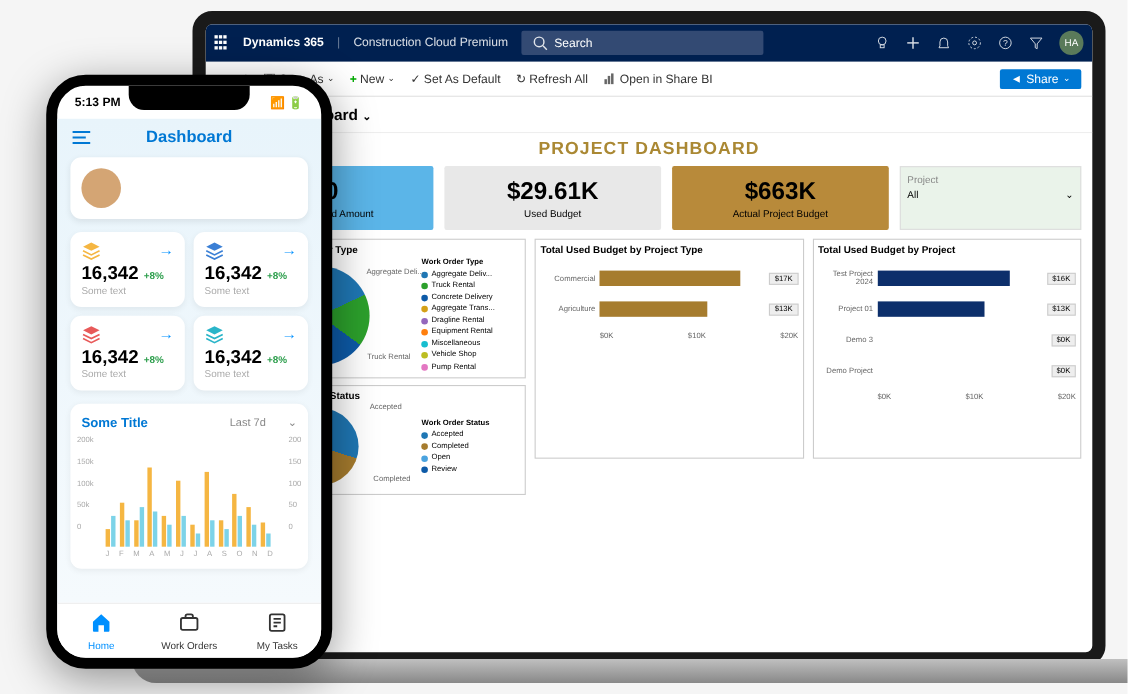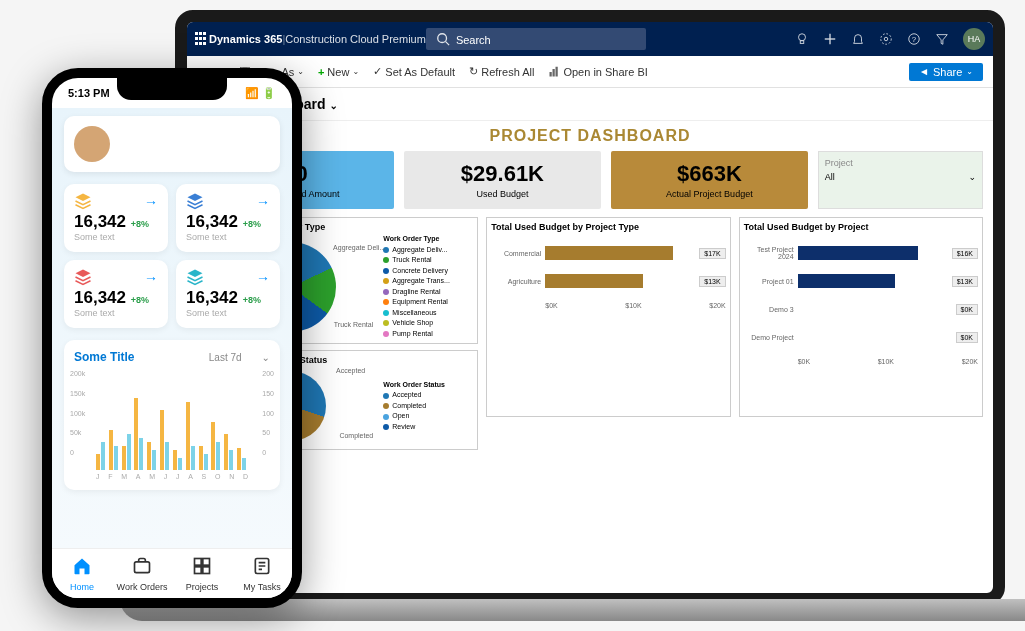--- a/index.html
+++ b/index.html
@@ -1,19 +1,19 @@
 <!DOCTYPE html>
 <html><head>
 <meta charset="utf-8">
 <style>
 *{box-sizing:border-box;margin:0;padding:0;font-family:-apple-system,BlinkMacSystemFont,"Segoe UI",Arial,sans-serif}
 body{background:#f5f5f5;width:1025px;height:631px;position:relative;overflow:hidden}
 .laptop{position:absolute;left:175px;top:10px;width:830px;height:595px;background:#fff;border:12px solid #1a1a1a;border-radius:18px;overflow:hidden}
 .laptop-base{position:absolute;left:120px;bottom:10px;width:940px;height:22px;background:linear-gradient(#c0c0c0,#888);border-radius:0 0 40px 40px}
-.topbar{background:#002050;color:#fff;height:34px;display:flex;align-items:center;padding:0 8px;font-size:11px;}
+.topbar{background:#002050;color:#fff;height:34px;display:flex;align-items:center;padding:0 8px;font-size:11px;gap:12px}
 .topbar .waffle{width:14px;height:14px;display:grid;grid-template-columns:repeat(3,3px);gap:1px}
 .topbar .waffle span{background:#fff;width:3px;height:3px}
 .topbar-title{font-weight:600}
 .topbar-sub{opacity:.85}
 .searchbox{flex:1;max-width:220px;background:#334a73;border:none;color:#fff;padding:4px 10px;border-radius:2px;font-size:11px;display:flex;align-items:flex-end;gap:6px}
 .topbar-right{margin-left:auto;display:flex;gap:14px;align-items:center}
 .topbar-icon{width:14px;height:14px;opacity:.85}
 .avatar-circle{width:22px;height:22px;border-radius:50%;background:#5a7a5a;color:#fff;display:flex;align-items:center;justify-content:center;font-size:9px}
 .toolbar{height:32px;border-bottom:1px solid #e1e1e1;display:flex;align-items:center;padding:0 10px;font-size:11px;gap:14px;color:#333}
 .toolbar .btn{display:flex;align-items:center;gap:3px;cursor:pointer}
@@ -360,20 +360,29 @@
 </div>
 <div class="laptop-base"></div>
 
 <div class="phone">
   <div class="notch"></div>
   <div class="status-bar">
     <span>5:13 PM</span>
     <span style="display:flex;gap:3px;font-size:11px">📶 🔋</span>
   </div>
   <div class="phone-content">
+    <div class="phone-header">
+      <svg width="20" height="16" viewBox="0 0 20 16">
+          <line x1="2" y1="3" x2="18" y2="3" stroke="#0078d4" stroke-width="2"></line>
+          <line x1="2" y1="8" x2="14" y2="8" stroke="#0078d4" stroke-width="2"></line>
+          <line x1="2" y1="13" x2="18" y2="13" stroke="#0078d4" stroke-width="2"></line>
+        </svg>
+      <div class="phone-title">Dashboard</div>
+      <span style="width:20px"></span>
+    </div>
     <div class="user-card">
       <div class="user-avatar"></div>
     </div>
     <div class="stat-grid" id="stat-grid">
         <div class="stat-card">
           <span class="icon stack-icon"><svg width="18" height="18" viewBox="0 0 24 24">
               <path d="M12 2l10 5-10 5-10-5z" fill="#f5b642"></path>
               <path d="M2 12l10 5 10-5" fill="none" stroke="#f5b642" stroke-width="2"></path>
               <path d="M2 17l10 5 10-5" fill="none" stroke="#f5b642" stroke-width="2"></path>
             </svg></span>
@@ -511,29 +520,20 @@
       </div>
       <div class="tab-item">
         <span><svg width="20" height="20" viewBox="0 0 24 24">
             <rect x="3" y="7" width="18" height="13" rx="2" fill="none" stroke="currentColor" stroke-width="2"></rect>
             <path d="M8 7V5a2 2 0 012-2h4a2 2 0 012 2v2" fill="none" stroke="currentColor" stroke-width="2"></path>
           </svg></span>
         <span>Work Orders</span>
       </div>
       <div class="tab-item">
         <span><svg width="20" height="20" viewBox="0 0 24 24">
-            <rect x="3" y="3" width="8" height="8" fill="none" stroke="currentColor" stroke-width="2"></rect>
-            <rect x="13" y="3" width="8" height="8" fill="none" stroke="currentColor" stroke-width="2"></rect>
-            <rect x="3" y="13" width="8" height="8" fill="none" stroke="currentColor" stroke-width="2"></rect>
-            <rect x="13" y="13" width="8" height="8" fill="none" stroke="currentColor" stroke-width="2"></rect>
-          </svg></span>
-        <span>Projects</span>
-      </div>
-      <div class="tab-item">
-        <span><svg width="20" height="20" viewBox="0 0 24 24">
             <rect x="4" y="3" width="16" height="18" rx="2" fill="none" stroke="currentColor" stroke-width="2"></rect>
             <line x1="8" y1="8" x2="16" y2="8" stroke="currentColor" stroke-width="2"></line>
             <line x1="8" y1="12" x2="16" y2="12" stroke="currentColor" stroke-width="2"></line>
             <line x1="8" y1="16" x2="12" y2="16" stroke="currentColor" stroke-width="2"></line>
           </svg></span>
         <span>My Tasks</span>
       </div>
     </div>
 </div>
 

